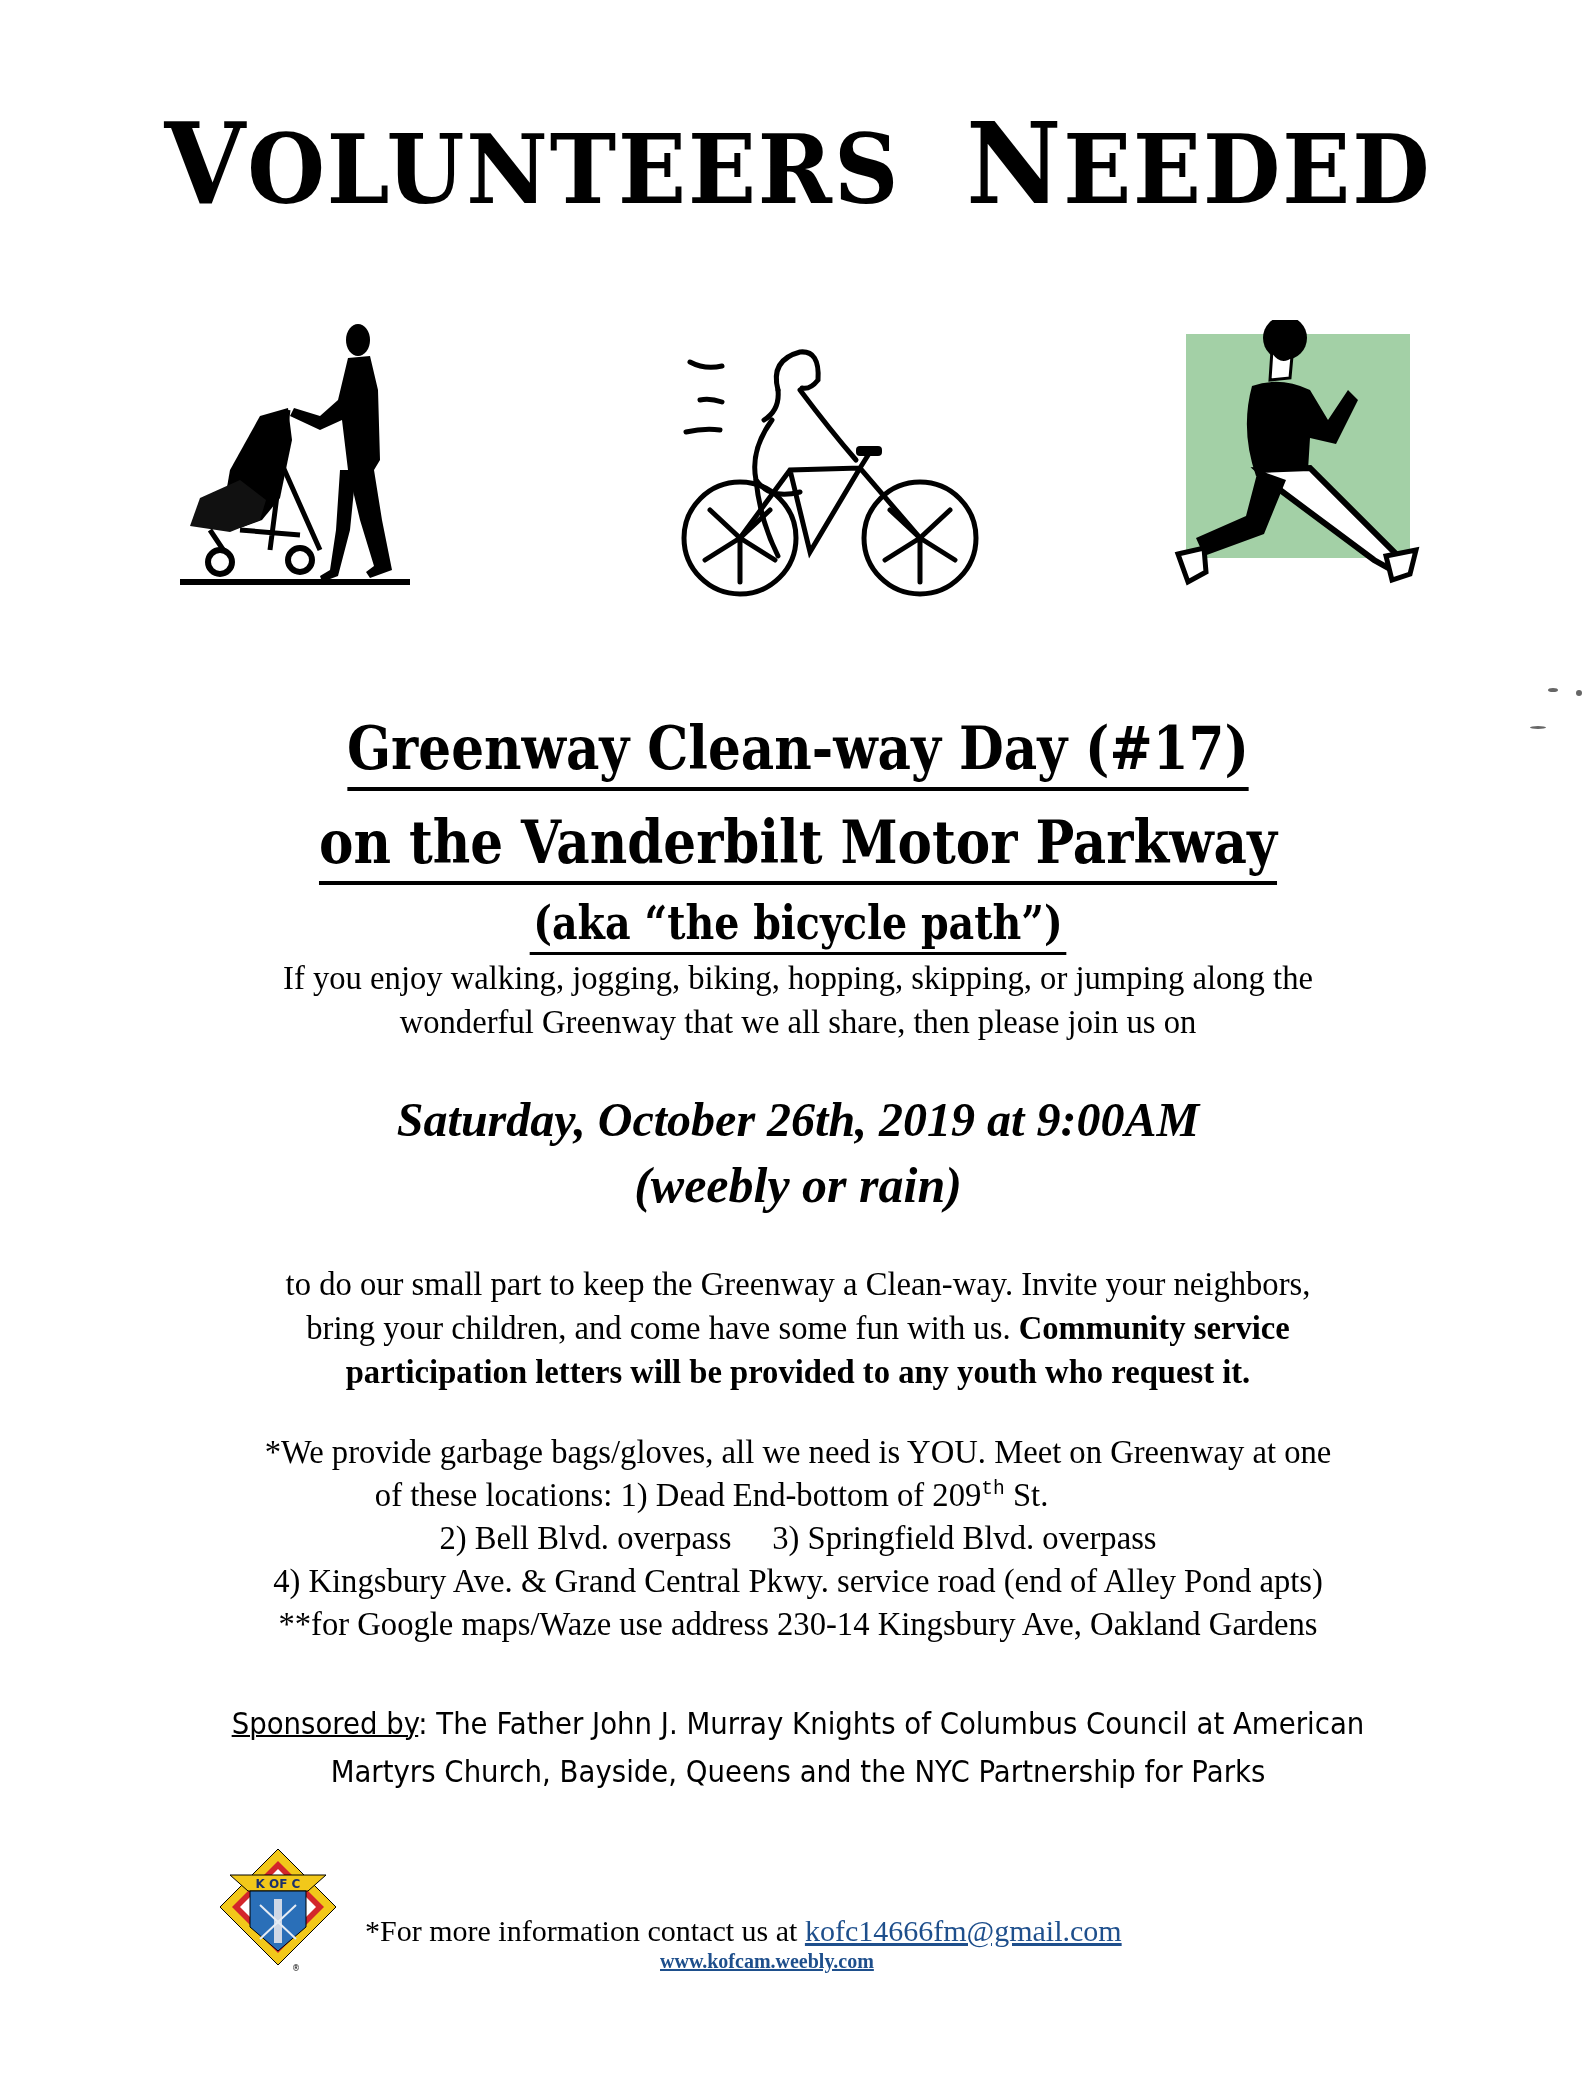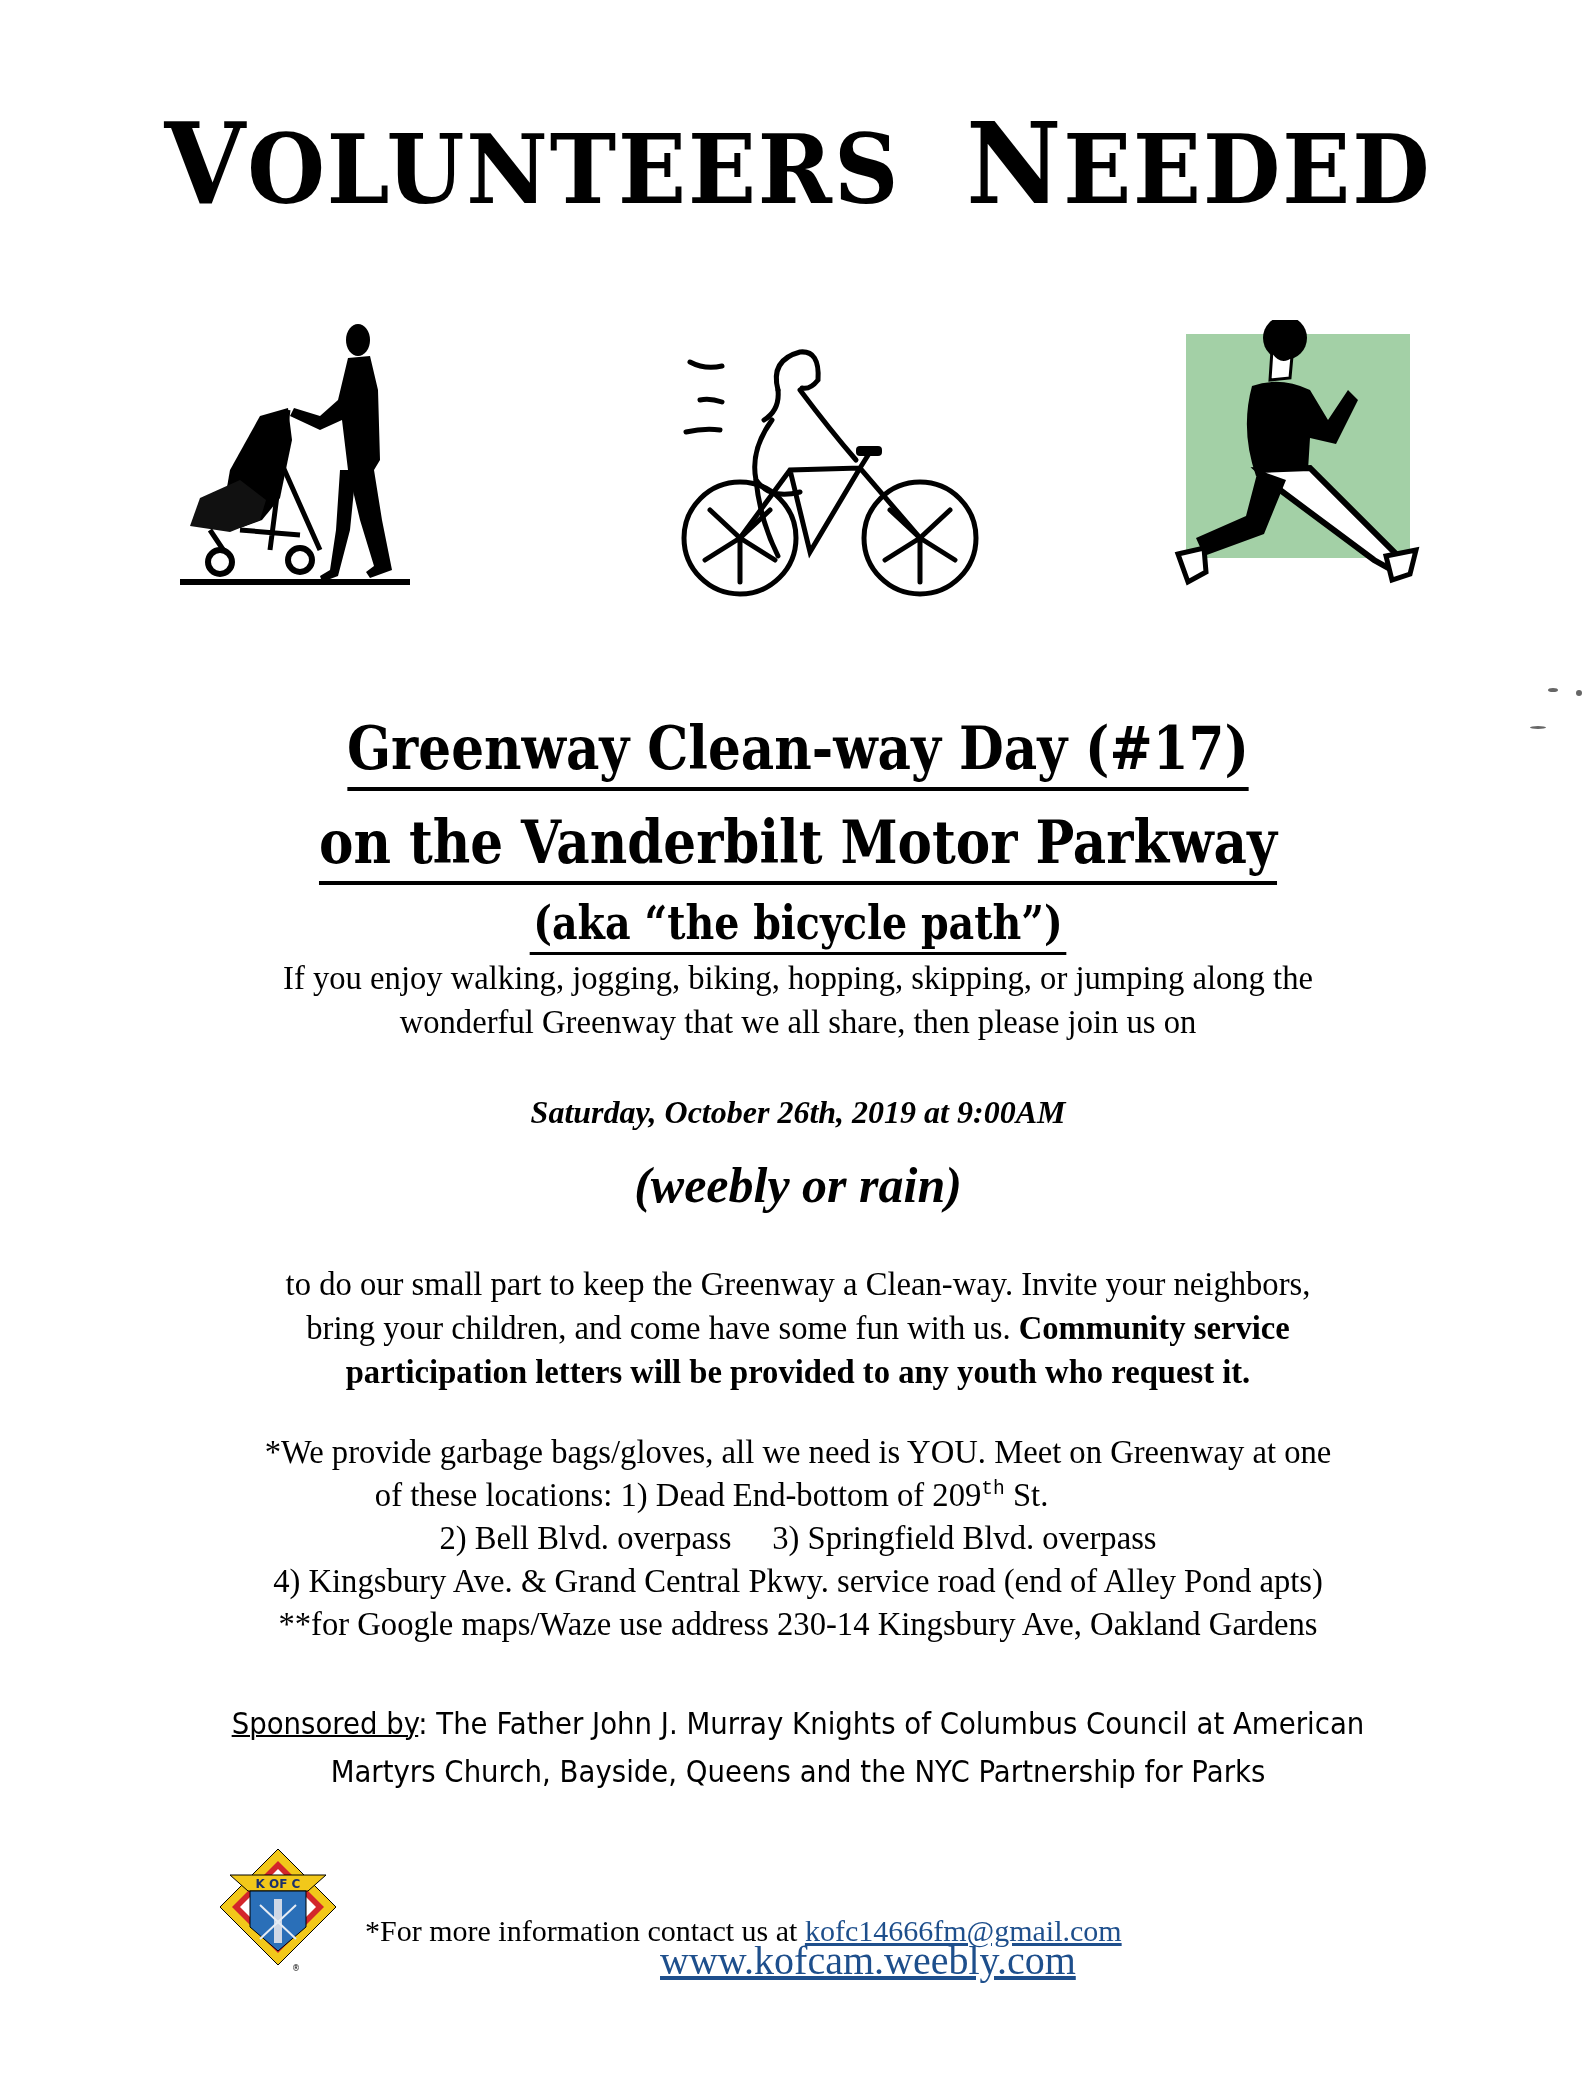--- a/index.html
+++ b/index.html
@@ -35,21 +35,21 @@
   .body-text {
     font-family: "Liberation Serif", serif; font-size: 34px; line-height: 44px;
     transform: scaleX(0.96); transform-origin: center;
   }
   #intro { top: 956px; }
 
   .date {
     font-family: "Liberation Serif", serif; font-style: italic; font-weight: bold;
     line-height: 1;
   }
-  #date-line { top: 1096px; font-size: 32px; }
+  #date-line { top: 1096px; font-size: 48px; }
   #weather { top: 1160px; font-size: 50px; }
 
   #para2 { top: 1262px; }
   #para2 b { font-weight: bold; }
 
   #para3 { top: 1430px; line-height: 43px; }
   #para3 sup { font-size: 60%; line-height: 0; vertical-align: super; font-family: Liberation Mono, monospace; }
 
   .sponsor {
     font-family: "DejaVu Sans", sans-serif; font-size: 30px; line-height: 48px;
@@ -168,19 +168,19 @@
     <path d="M32 44 L88 44 L88 80 L60 104 L32 80 Z" fill="#2a6fb8" stroke="#000" stroke-width="1"></path>
     <path d="M56 52 L64 52 L64 96 L56 96 Z" fill="#cfd8e6"></path>
     <path d="M42 58 L78 92 M78 58 L42 92" stroke="#e6ecf4" stroke-width="2"></path>
     <text x="74" y="124" font-size="8" font-family="DejaVu Sans, sans-serif" fill="#000">®</text>
   </svg>
 </div>
 
 <div id="contact-line1" class="abs" style="top:1902px; font-family:'Liberation Serif',serif; font-size:30px; line-height:34px;">
   <span>*For more information contact us at </span><a class="link">kofc14666fm@gmail.com</a>
 </div>
-<div id="contact-line2" class="abs" style="font-family:'Liberation Serif',serif; font-size:40px; line-height:34px;">
+<div id="contact-line2" class="abs" style="font-family:'Liberation Serif',serif; font-size:20px; line-height:34px;font-weight:bold;">
   <a class="link">www.kofcam.weebly.com</a>
 </div>
 
 <div class="abs speck" style="left:1548px;top:688px;width:10px;height:4px;"></div>
 <div class="abs speck" style="left:1576px;top:690px;width:6px;height:6px;"></div>
 <div class="abs speck" style="left:1530px;top:726px;width:16px;height:3px;"></div>
 
 </body></html>

